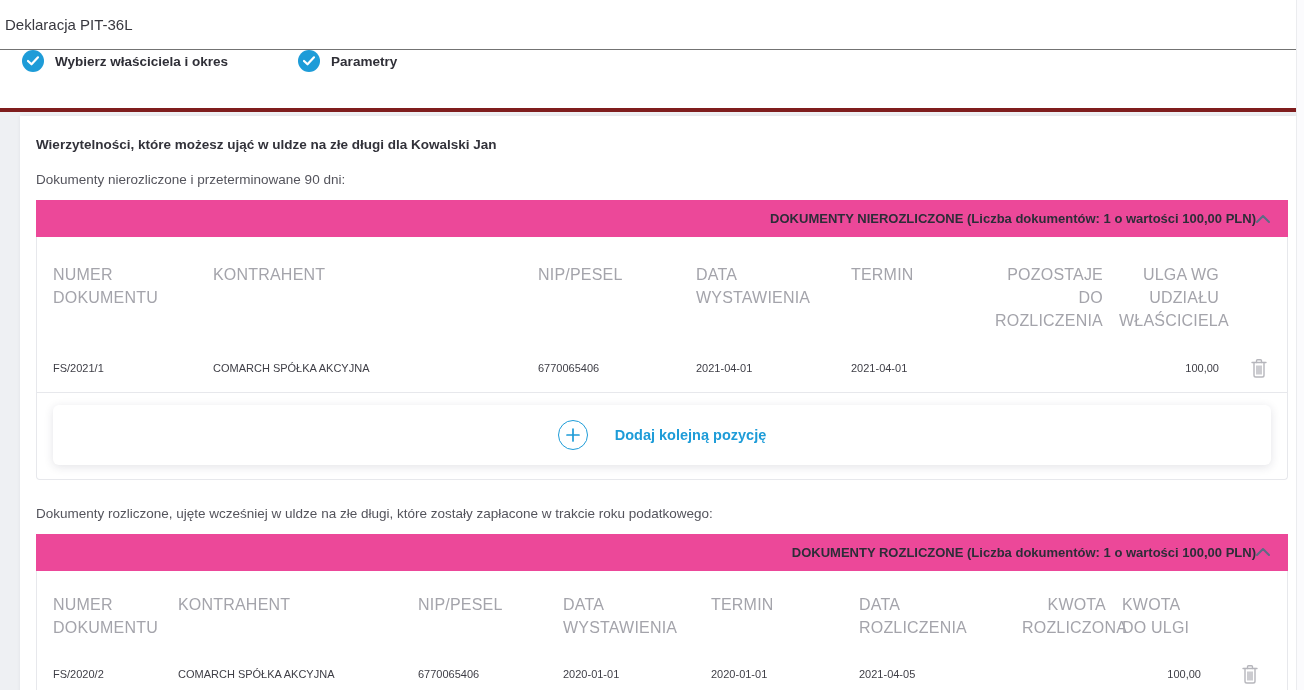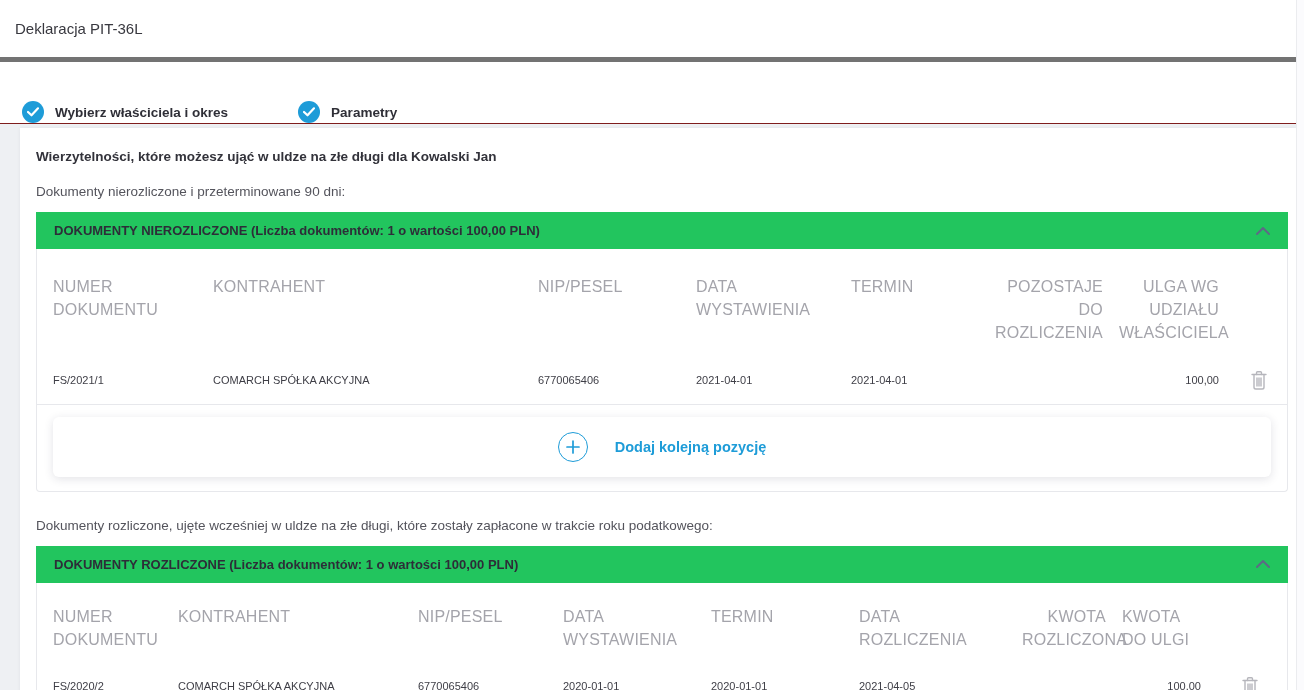--- a/index.html
+++ b/index.html
@@ -7,28 +7,28 @@
   body {
     font-family: "Liberation Sans", "DejaVu Sans", sans-serif;
     background: #eef0f3;
     overflow: hidden;
     position: relative;
     color: #3e3e46;
   }
 
   
   .titlebar {
-    height: 62px; background: #fff; border-bottom: 5px solid #737373;
-    display: flex; align-items: center; padding-left: 15px;
+    height: 50px; background: #fff; border-bottom: 1px solid #737373;
+    display: flex; align-items: center; padding-left: 5px;
   }
   .page-title { font-size: 15px; font-weight: 500; color: #38383f; }
 
   .stepsbar {
-    height: 62px; background: #fff; border-bottom: 1px solid #7f1d1d;
-    display: flex; align-items: flex-end; padding-left: 22px;
+    height: 62px; background: #fff; border-bottom: 4px solid #7f1d1d;
+    display: flex; align-items: flex-start; padding-left: 22px;
   }
   .step { display: flex; align-items: center; gap: 11px; margin-right: 70px; cursor: pointer; }
   .check-circle {
     width: 22px; height: 22px; border-radius: 50%;
     background: #1e9cd8; display: flex; align-items: center; justify-content: center;
     flex: 0 0 auto;
   }
   .step-label { font-size: 13.5px; font-weight: 700; color: #2f2f37; }
 
   
@@ -40,22 +40,22 @@
     padding: 16px 8px 0 16px;
   }
 
   .heading { font-size: 13.5px; font-weight: 700; color: #32323a; padding-top: 5px; }
   .lead { font-size: 13.5px; color: #54545c; margin-top: 20px; }
   .lead.second { margin-top: 26px; }
 
   
   .panel { margin-top: 13px; }
   .panel-header {
-    background: #22c55e; height: 37px;
-    display: flex; align-items: center; justify-content: space-between;
+    background: #ec4899; height: 37px;
+    display: flex; align-items: center; justify-content: flex-end;
     padding: 0 18px; cursor: pointer;
   }
   .panel-title { font-size: 13px; font-weight: 700; color: #2d2d38; }
   .chevron { display: flex; align-items: center; }
 
   .tbl {
     border: 1px solid #e7e8ec; border-top: none;
     border-radius: 0 0 4px 4px; background: #fff;
   }
   .t1 { --cols: 160px 1fr 158px 155px 150px 130px 116px 56px; }

